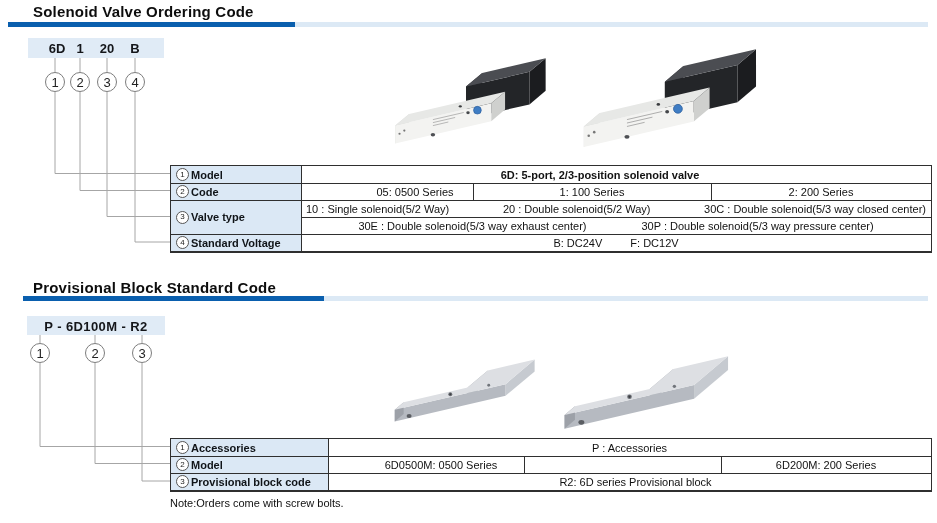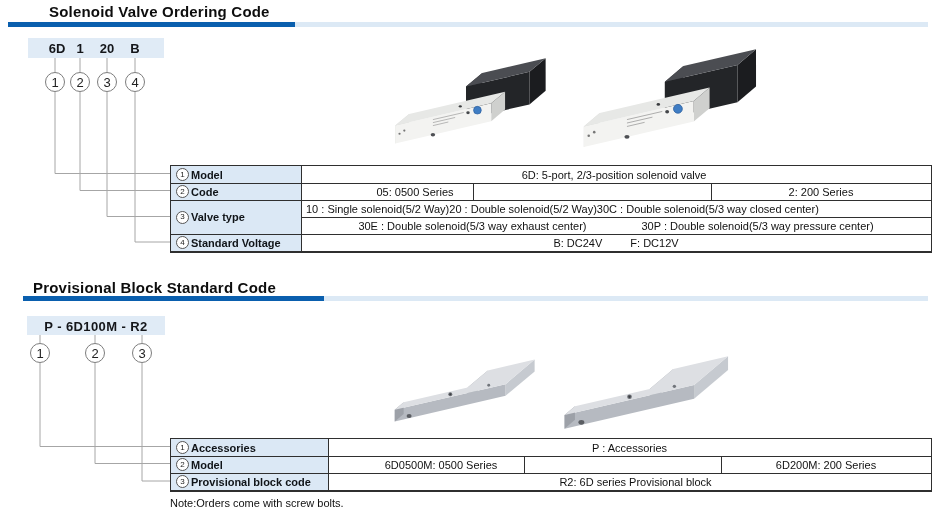--- a/index.html
+++ b/index.html
@@ -27,35 +27,35 @@
   .otable{position:absolute;border:1px solid #2f2f2f;border-bottom-width:2px;background:#fff;z-index:2;}
   .otable .hline,.otable .vline{position:absolute;background:#2f2f2f;z-index:4;}
   .otable .hline{height:1px;}
   .otable .vline{width:1px;}
   .cell{
     position:absolute;font-size:11px;display:flex;align-items:center;
     box-sizing:border-box;white-space:nowrap;overflow:hidden;
   }
   .cell.label{background:#dbe8f5;font-weight:bold;padding-left:5px;color:#101418;}
   .cell.center{justify-content:center;}
-  .cell.between{padding:0 5px;}
+  .cell.between{justify-content:space-between;padding:0 5px;}
   .circ{
     display:inline-flex;width:11px;height:11px;border:1px solid #555;border-radius:50%;
     font-size:8px;font-weight:normal;align-items:center;justify-content:center;
     margin-right:2px;flex:0 0 auto;line-height:1;background:#fff;color:#222;
   }
   .note{position:absolute;font-size:11px;color:#101010;white-space:nowrap;}
   .photo{position:absolute;z-index:0;}
 </style>
 </head>
 <body>
 
 <div id="page">
 
-  <div class="sec-title" style="top:3px;margin-left:16px;">Solenoid Valve Ordering Code</div>
+  <div class="sec-title" style="top:3px;">Solenoid Valve Ordering Code</div>
   <div class="bar-dark" style="left:8px;top:22px;width:287px;"></div>
   <div class="bar-light" style="left:295px;top:22px;width:633px;"></div>
 
   <div class="code-box" style="left:28px;top:38px;width:136px;height:20px;">
     <span class="code-part" style="left:29px;">6D</span>
     <span class="code-part" style="left:52px;">1</span>
     <span class="code-part" style="left:79px;">20</span>
     <span class="code-part" style="left:107px;">B</span>
   </div>
 
@@ -128,27 +128,28 @@
     <div class="hline" style="left:130px;top:51px;width:630px;"></div>
     <div class="hline" style="left:0;top:68px;width:760px;"></div>
     <div class="vline" style="left:130px;top:0;height:85px;"></div>
     <div class="vline" style="left:302px;top:17px;height:17px;"></div>
     <div class="vline" style="left:540px;top:17px;height:17px;"></div>
 
     <div class="cell label" style="left:0;top:0;width:130px;height:17px;">
       <span class="circ">1</span>
       <span>Model</span>
     </div>
-    <div class="cell center" style="left:128px;top:0;width:630px;height:17px;">6D: 5-port, 2/3-position solenoid valve</div>
+    <div class="cell center" style="left:114px;top:0;width:630px;height:17px;font-weight:bold;">6D: 5-port, 2/3-position solenoid valve</div>
 
     <div class="cell label" style="left:0;top:17px;width:130px;height:17px;">
       <span class="circ">2</span>
       <span>Code</span>
     </div>
     <div class="cell center" style="left:130px;top:17px;width:172px;height:17px;margin-left:28px;">05: 0500 Series</div>
+    <div class="cell center" style="left:302px;top:17px;width:238px;height:17px;">1: 100 Series</div>
     <div class="cell center" style="left:540px;top:17px;width:220px;height:17px;">2: 200 Series</div>
 
     <div class="cell label" style="left:0;top:34px;width:130px;height:34px;">
       <span class="circ">3</span>
       <span>Valve type</span>
     </div>
     <div class="cell between" style="left:130px;top:34px;width:630px;height:17px;">
       <span>10 : Single solenoid(5/2 Way)</span>
       <span>20 : Double solenoid(5/2 Way)</span>
       <span>30C : Double solenoid(5/3 way closed center)</span>

